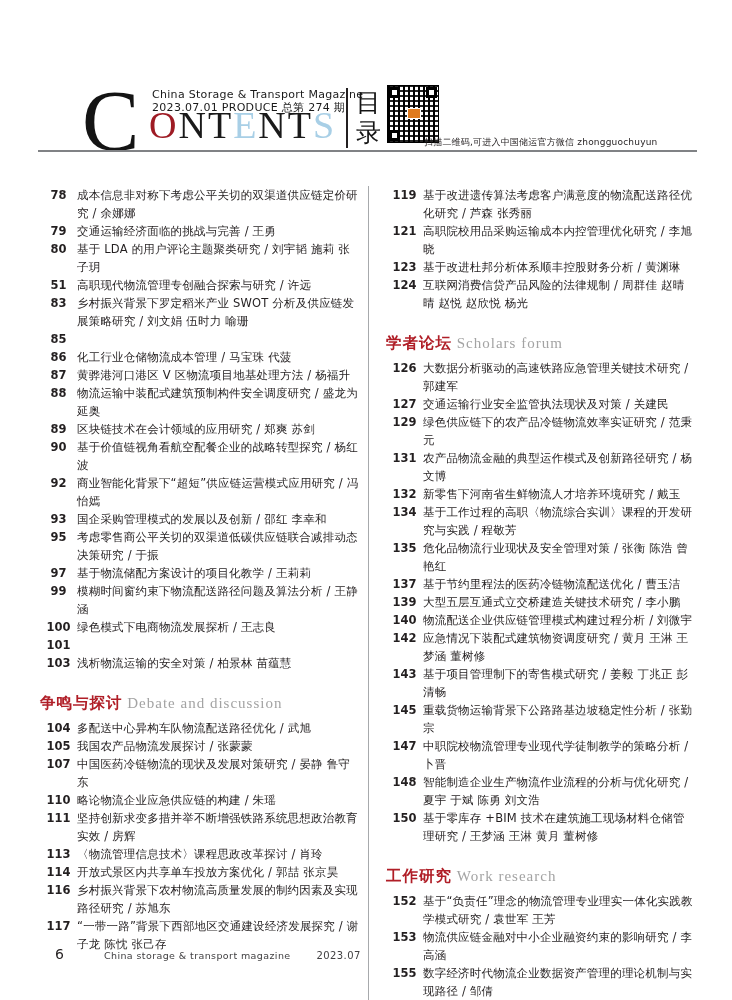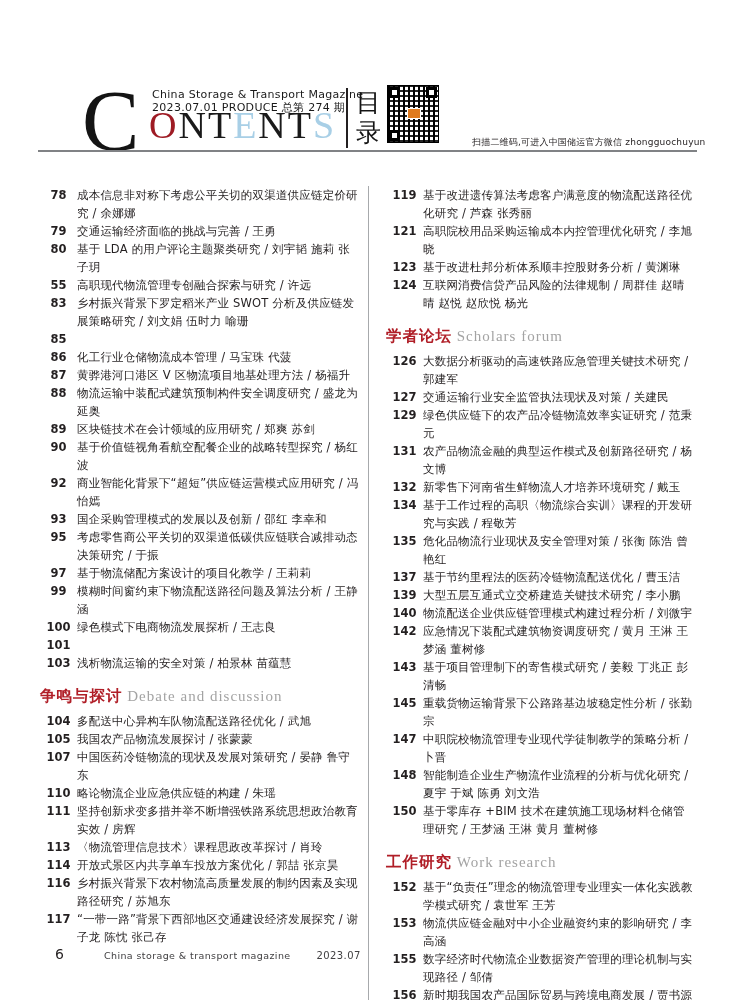--- a/index.html
+++ b/index.html
@@ -26,32 +26,32 @@
   .qr{
     position:absolute;left:388px;top:86px;width:50px;height:56px;
     background-image:
       repeating-linear-gradient(0deg,rgba(0,0,0,.85) 0 2px,transparent 2px 5px),
       repeating-linear-gradient(90deg,#000 0 2px,#fff 2px 5px);
     outline:1px solid #000;
   }
   .qr .finder{position:absolute;width:11px;height:11px;border:3px solid #000;background:#fff;box-sizing:border-box;}
   .qr .f-tl{left:1px;top:1px}.qr .f-tr{right:1px;top:1px}.qr .f-bl{left:1px;bottom:1px}
   .qr .center-dot{position:absolute;left:19px;top:22px;width:12px;height:9px;background:#e07b1f;border:1px solid #fff;}
-  .qr-caption{position:absolute;left:472px;top:136px;font-size:9px;color:#231f20;letter-spacing:.2px;white-space:nowrap;}
+  .qr-caption{position:absolute;left:424px;top:136px;font-size:9px;color:#231f20;letter-spacing:.2px;white-space:nowrap;}
   .hdr-rule{position:absolute;left:38px;top:150px;width:659px;height:2px;background:#808285;}
 
   
   .columns{position:absolute;left:40px;top:186px;width:656px;display:flex;}
   .col{width:328px;box-sizing:border-box;}
   .col-left{padding-right:8px;}
   .col-right{border-left:1px solid #a7a9ac;padding-left:17px;}
   .entry{display:flex;font-size:11.5px;line-height:18px;}
   .entry .num{width:37px;flex-shrink:0;font-weight:700;text-align:center;}
   .entry .title{flex:1;letter-spacing:.2px;}
-  .section-header{margin-top:13px;margin-bottom:5px;line-height:22px;white-space:nowrap;}
+  .section-header{margin-top:20px;margin-bottom:5px;line-height:22px;white-space:nowrap;}
   .section-header .zh{color:#b01e27;font-size:15.5px;font-weight:700;letter-spacing:1px;}
   .section-header .en{font-family:"Liberation Serif","DejaVu Serif",serif;color:#a3a3a3;font-size:15px;letter-spacing:1px;}
 
   
   .footer{position:absolute;left:55px;top:946px;display:flex;align-items:baseline;}
   .footer .pagenum{font-size:14px;font-weight:500;color:#231f20;}
   .footer .mag{margin-left:40px;font-size:9.5px;color:#414042;letter-spacing:.4px;}
   .footer .issue{margin-left:26px;font-size:10px;color:#414042;letter-spacing:.4px;}
 </style>
 </head>
@@ -82,21 +82,21 @@
       </div>
       <div class="entry">
         <span class="num">79</span>
         <span class="title">交通运输经济面临的挑战与完善 / 王勇</span>
       </div>
       <div class="entry">
         <span class="num">80</span>
         <span class="title">基于 LDA 的用户评论主题聚类研究 / 刘宇韬 施莉 张子玥</span>
       </div>
       <div class="entry">
-        <span class="num">55</span>
+        <span class="num">51</span>
         <span class="title">高职现代物流管理专创融合探索与研究 / 许远</span>
       </div>
       <div class="entry">
         <span class="num">83</span>
         <span class="title">乡村振兴背景下罗定稻米产业 SWOT 分析及供应链发展策略研究 / 刘文娟 伍时力 喻珊</span>
       </div>
       <div class="entry">
         <span class="num">85</span>
       </div>
       <div class="entry">

